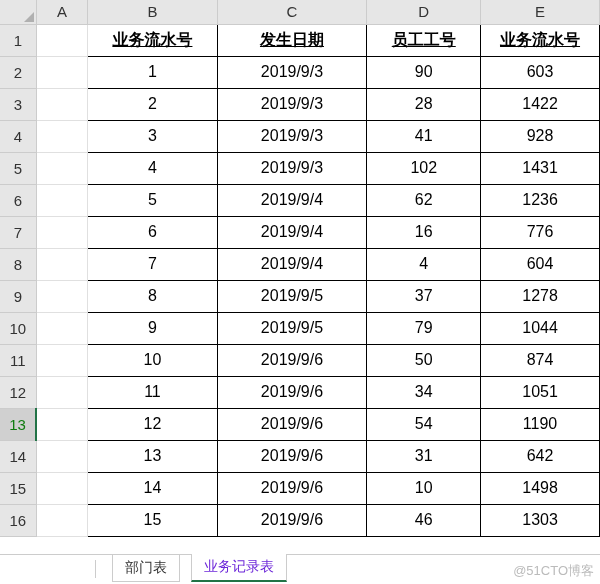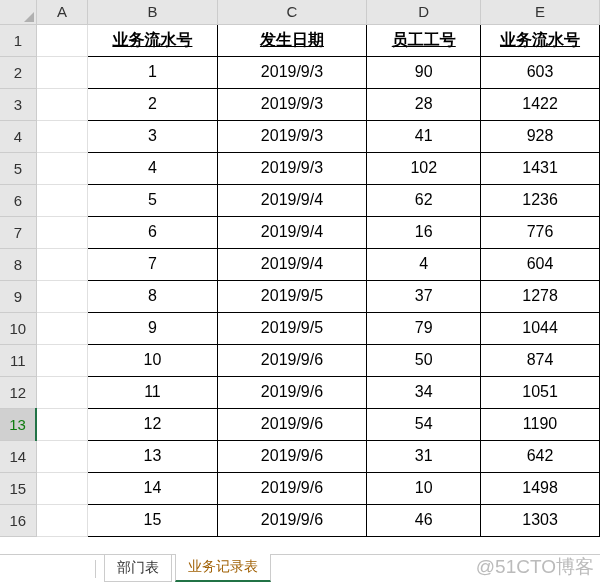--- a/index.html
+++ b/index.html
@@ -90,52 +90,52 @@
     .col-c { width: 145px; }
     .col-d { width: 110px; }
     .col-e { width: 115px; }
     .tabs {
       display: flex;
       align-items: flex-end;
       height: 28px;
       background: #fff;
       border-top: 1px solid #ccc;
       padding-left: 95px;
-      gap: 4px;
+      gap: 12px;
     }
     .tab {
       padding: 4px 12px;
       border: 1px solid #ccc;
       border-top: none;
       background: #fff;
       font-size: 14px;
       color: #333;
       cursor: pointer;
       margin-right: -1px;
       position: relative;
     }
     .tab.active {
       background: #fff;
-      color: #a16207;
+      color: #6d28d9;
       border-bottom: 2px solid #217346;
       z-index: 1;
     }
     .tab-divider{
       width:1px;
       height:18px;
       background:#ccc;
       align-self:center;
       margin-right:4px;
     }
     .watermark {
       position: absolute;
       bottom: 4px;
       right: 6px;
       color: #bbb;
-      font-size: 19px;
+      font-size: 13px;
     }
   </style>
 </head>
 <body>
 
 <div class="spreadsheet">
   <div class="grid-container">
     <table>
       <thead>
         <tr>

